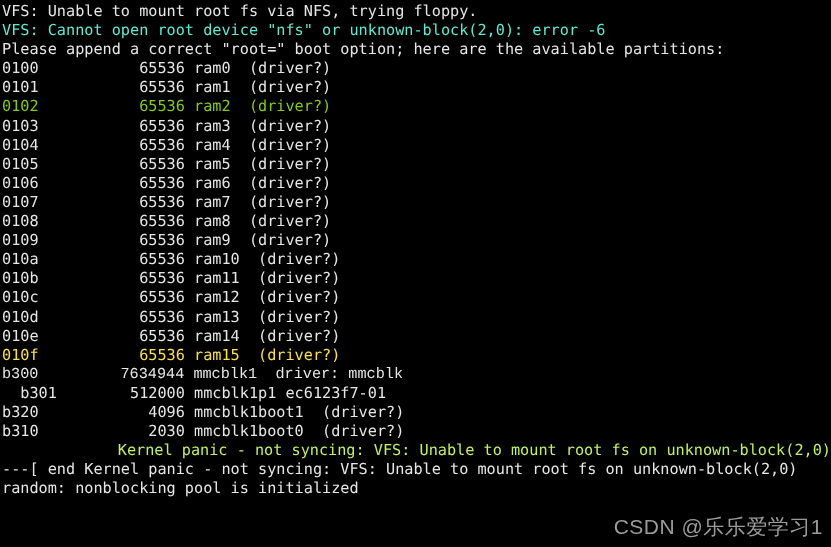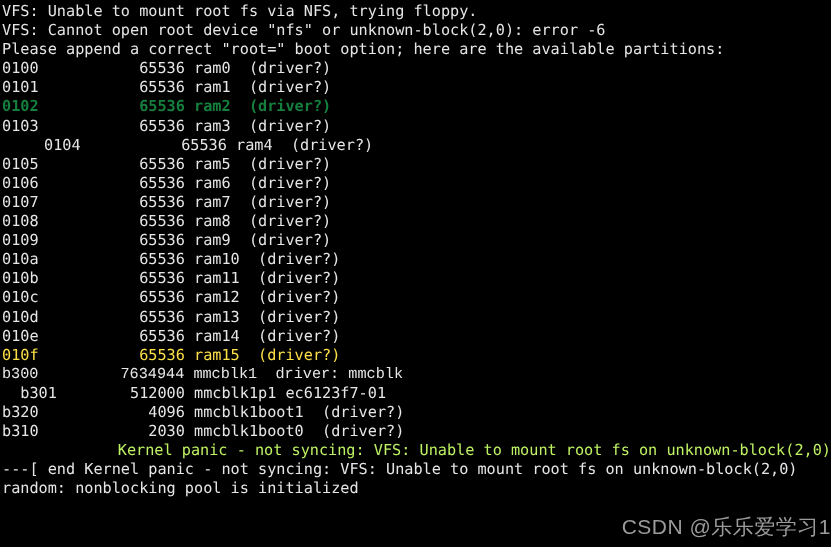--- a/index.html
+++ b/index.html
@@ -31,44 +31,44 @@
     font-size: 15.2px;
     line-height: 19.1px;
     height: 19.1px;
     color: #e6e6e6;
     letter-spacing: 0px;
     text-rendering: geometricPrecision;
   }
 
   #watermark {
     position: absolute;
-    right: 0;
+    right: 8px;
     bottom: 8px;
     font-family: "Liberation Sans", "DejaVu Sans", sans-serif;
     font-size: 21px;
     line-height: 24px;
     color: #9b9b9b;
     white-space: pre;
     letter-spacing: 0.5px;
     pointer-events: none;
   }
 </style>
 </head>
 <body>
 
 <div id="console" style="background: rgb(0, 0, 0);">
   <div id="console-lines">
       <span class="console-line" style="color: rgb(230, 230, 230);">VFS: Unable to mount root fs via NFS, trying floppy.</span>
-      <span class="console-line" style="color: #e5e5e5;">VFS: Cannot open root device "nfs" or unknown-block(2,0): error -6</span>
+      <span class="console-line" style="color: #5eead4;">VFS: Cannot open root device "nfs" or unknown-block(2,0): error -6</span>
       <span class="console-line" style="color: rgb(230, 230, 230);">Please append a correct "root=" boot option; here are the available partitions:</span>
       <span class="console-line" style="color: rgb(230, 230, 230);">0100           65536 ram0  (driver?)</span>
       <span class="console-line" style="color: rgb(230, 230, 230);">0101           65536 ram1  (driver?)</span>
-      <span class="console-line" style="color: #15803d; font-weight: bold;">0102           65536 ram2  (driver?)</span>
+      <span class="console-line" style="color: #84cc16;">0102           65536 ram2  (driver?)</span>
       <span class="console-line" style="color: rgb(230, 230, 230);">0103           65536 ram3  (driver?)</span>
-      <span class="console-line" style="color: rgb(230, 230, 230); margin-left: 42px;">0104           65536 ram4  (driver?)</span>
+      <span class="console-line" style="color: rgb(230, 230, 230);">0104           65536 ram4  (driver?)</span>
       <span class="console-line" style="color: rgb(230, 230, 230);">0105           65536 ram5  (driver?)</span>
       <span class="console-line" style="color: rgb(230, 230, 230);">0106           65536 ram6  (driver?)</span>
       <span class="console-line" style="color: rgb(230, 230, 230);">0107           65536 ram7  (driver?)</span>
       <span class="console-line" style="color: rgb(230, 230, 230);">0108           65536 ram8  (driver?)</span>
       <span class="console-line" style="color: rgb(230, 230, 230);">0109           65536 ram9  (driver?)</span>
       <span class="console-line" style="color: rgb(230, 230, 230);">010a           65536 ram10  (driver?)</span>
       <span class="console-line" style="color: rgb(230, 230, 230);">010b           65536 ram11  (driver?)</span>
       <span class="console-line" style="color: rgb(230, 230, 230);">010c           65536 ram12  (driver?)</span>
       <span class="console-line" style="color: rgb(230, 230, 230);">010d           65536 ram13  (driver?)</span>
       <span class="console-line" style="color: rgb(230, 230, 230);">010e           65536 ram14  (driver?)</span>

